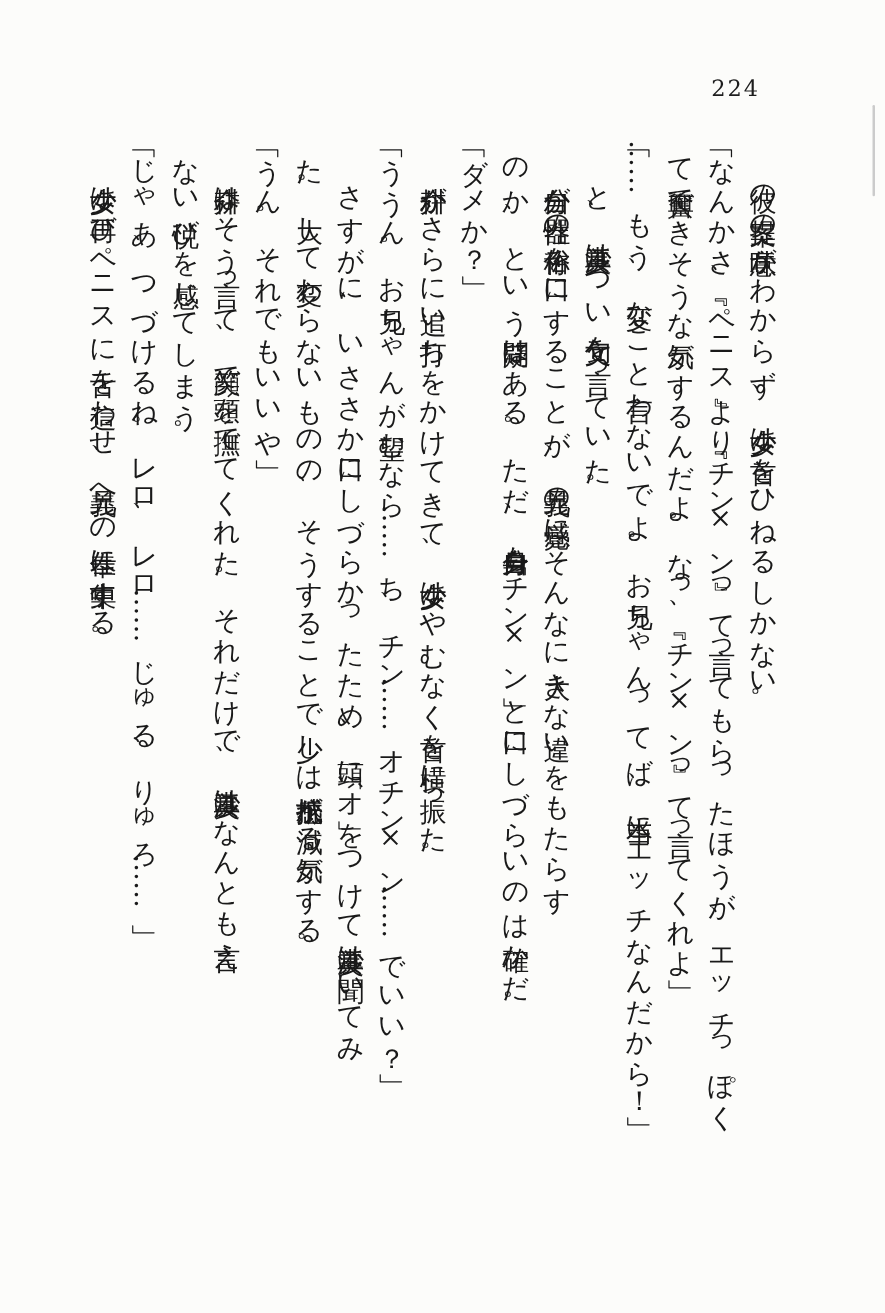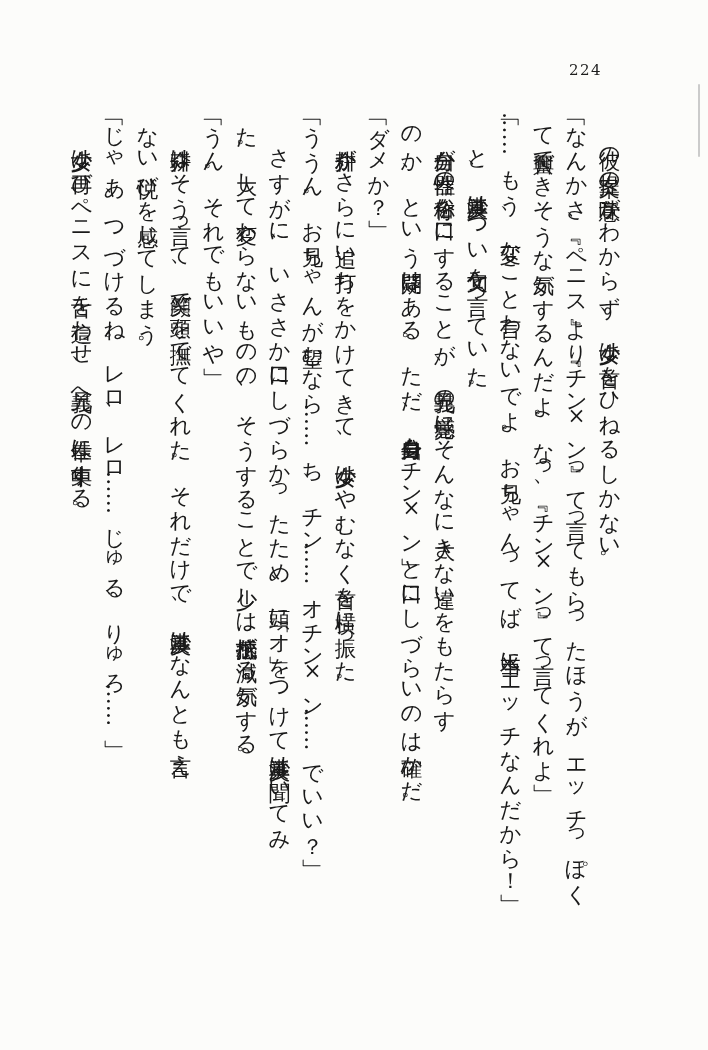--- a/index.html
+++ b/index.html
@@ -16,21 +16,21 @@
   .page {
     position: relative;
     width: 708px;
     height: 1050px;
     background: #fcfcfa;
   }
   .page-number {
     position: absolute;
     top: 61px;
     left: 569px;
-    font-size: 15px;
+    font-size: 18px;
     letter-spacing: 1.5px;
     color: #1d1d1d;
     font-family: "DejaVu Serif", "Liberation Serif", serif;
   }
   .scan-edge {
     position: absolute;
     left: 698px;
     top: 84px;
     width: 2px;
     height: 73px;

